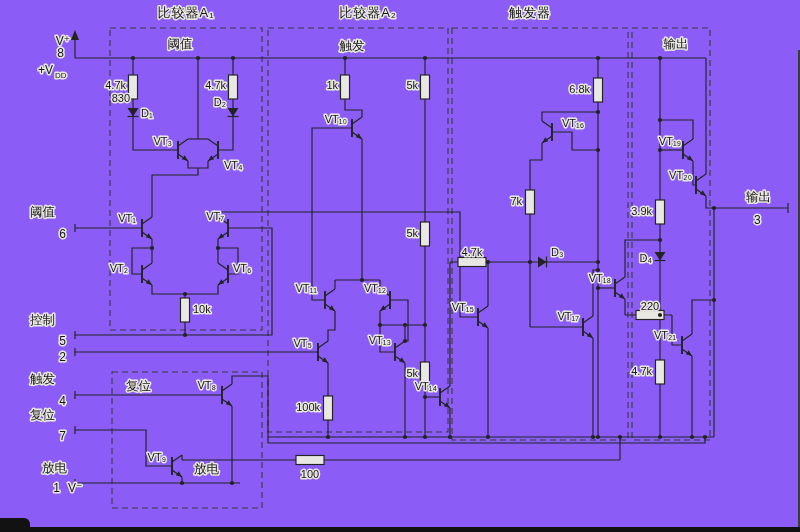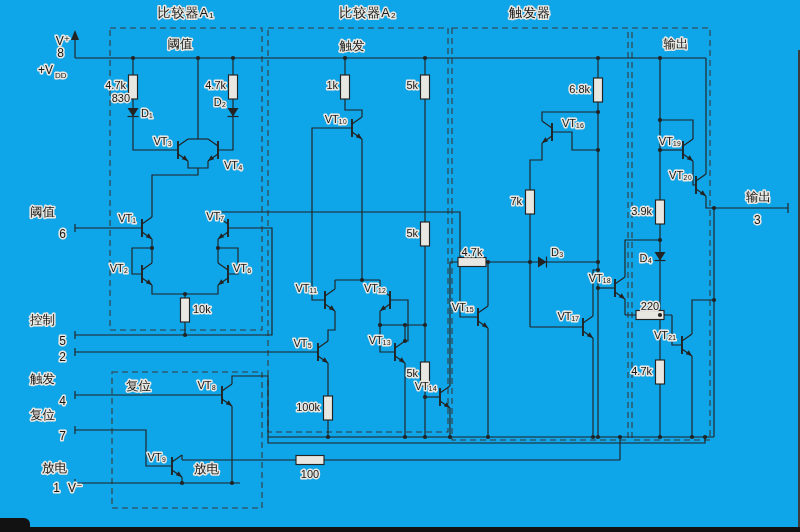--- a/index.html
+++ b/index.html
@@ -1,16 +1,16 @@
 <!DOCTYPE html>
 <html><head>
 <meta charset="utf-8">
 <style>
   html,body{margin:0;padding:0;background:#cfcfca;}
-  #page{position:relative;width:800px;height:532px;background:#0ea5e9;overflow:hidden;
+  #page{position:relative;width:800px;height:532px;background:#8b5cf6;overflow:hidden;
         font-family:"Liberation Sans","DejaVu Sans",sans-serif;}
   svg{position:absolute;inset:0;}
   .w   {stroke:#232323;stroke-width:1.15;fill:none;}
   .cmp {stroke:#232323;stroke-width:1.15;fill:#e9e7e1;}
   .sym {stroke:#232323;stroke-width:1.15;fill:none;}
   .bar {stroke:#232323;stroke-width:1.9;fill:none;}
   .ink {fill:#232323;stroke:none;}
   .dash{fill:none;stroke:#3a3a3a;stroke-width:1.1;stroke-dasharray:6 4;}
   text{fill:#161616;paint-order:stroke;stroke:#e9e7e1;stroke-width:3px;stroke-linejoin:round;}
   .ttl{font-size:13px;letter-spacing:1px;}

